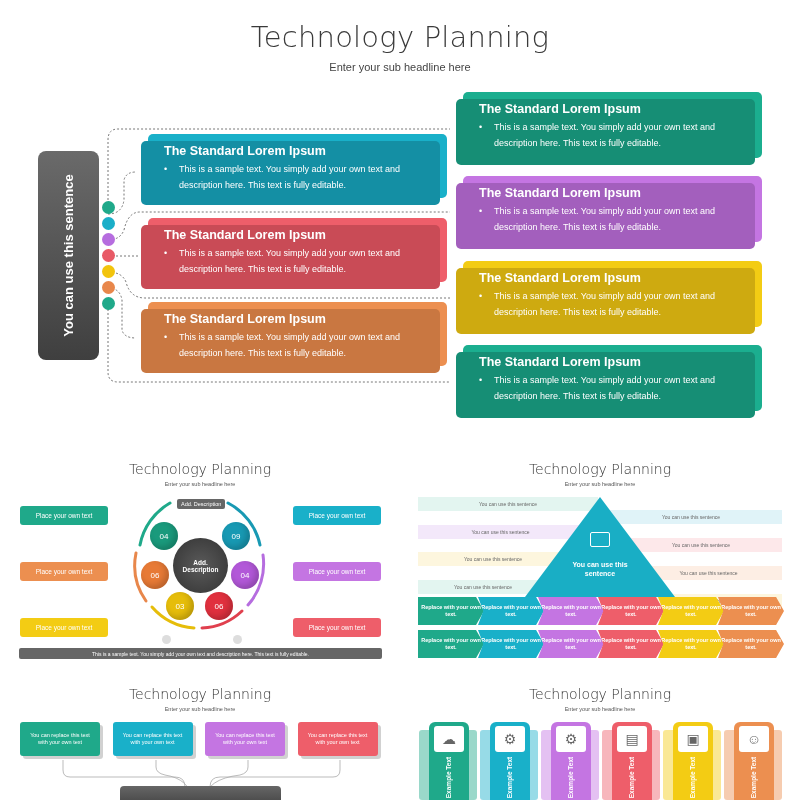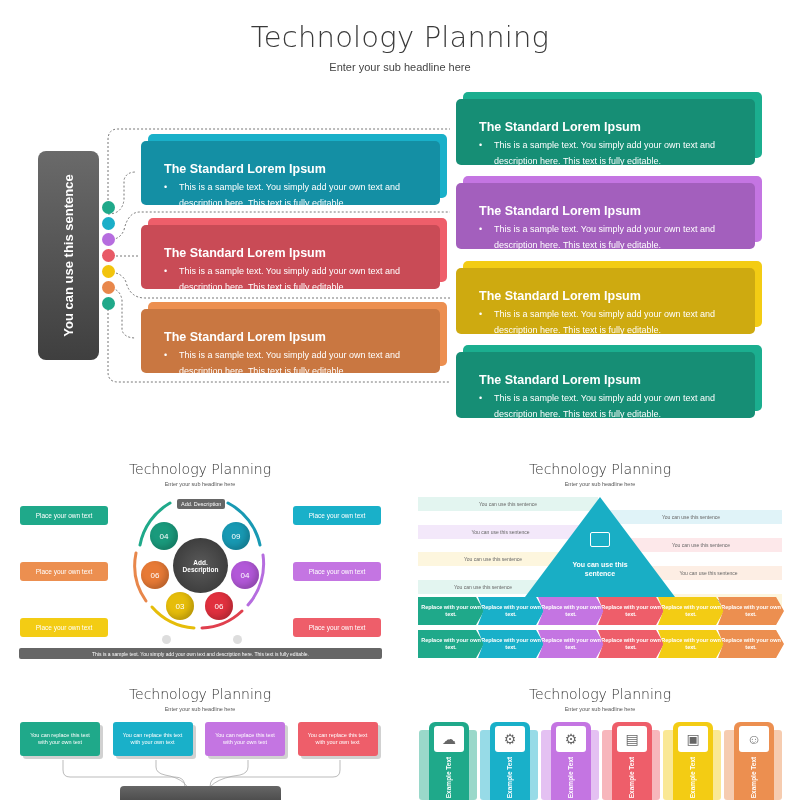--- a/index.html
+++ b/index.html
@@ -3,21 +3,21 @@
 <meta charset="utf-8">
 <style>
 *{box-sizing:border-box;margin:0;padding:0}
 body{width:800px;height:800px;background:#fff;font-family:"Liberation Sans",sans-serif;position:relative;overflow:hidden;color:#333}
 .abs{position:absolute}
 .main-title{position:absolute;top:20px;left:0;width:800px;text-align:center;font-size:29px;color:#3a3a3a;font-family:"DejaVu Sans",sans-serif;font-weight:300;letter-spacing:0.2px}
 .main-sub{position:absolute;top:61px;left:0;width:800px;text-align:center;font-size:11px;color:#444}
 .vbar{position:absolute;left:38px;top:151px;width:61px;height:209px;border-radius:8px;background:linear-gradient(#6a6a6a,#3f3f3f);display:flex;align-items:center;justify-content:center}
 .vbar span{transform:rotate(-90deg);white-space:nowrap;color:#fff;font-weight:bold;font-size:13px}
 .dot{position:absolute;left:102px;width:13px;height:13px;border-radius:50%}
-.card{position:absolute;border-radius:5px;color:#fff;padding:28px 14px 0 16px}
+.card{position:absolute;border-radius:5px;color:#fff;padding:10px 14px 0 16px}
 .card .shadow{position:absolute;left:-7px;top:7px;right:7px;bottom:-7px;border-radius:5px;z-index:-1}
 .card h3{font-size:12.5px;font-weight:bold;margin-bottom:3px}
 .card p{font-size:9px;line-height:16px;padding-left:15px;position:relative}
 .card p:before{content:"•";position:absolute;left:0}
 .sec-title{position:absolute;text-align:center;font-size:14px;color:#333;font-family:"DejaVu Sans",sans-serif;font-weight:300;width:380px}
 .sec-sub{position:absolute;text-align:center;font-size:5.5px;color:#555;width:380px}
 .pill{position:absolute;width:88px;height:19px;border-radius:3px;color:#fff;font-size:6.5px;display:flex;align-items:center;justify-content:center}
 .num{position:absolute;width:28px;height:28px;border-radius:50%;color:#fff;font-size:8px;display:flex;align-items:center;justify-content:center;box-shadow:inset -3px -3px 6px rgba(0,0,0,.2)}
 .stripe{position:absolute;height:14px;font-size:5px;color:#666;display:flex;align-items:center;justify-content:center}
 .chev{position:absolute;height:28px;color:#fff;font-size:5.5px;font-weight:bold;text-align:center;display:flex;align-items:center;justify-content:center;line-height:7px;clip-path:polygon(0 0,88% 0,100% 50%,88% 100%,0 100%,8% 50%)}

